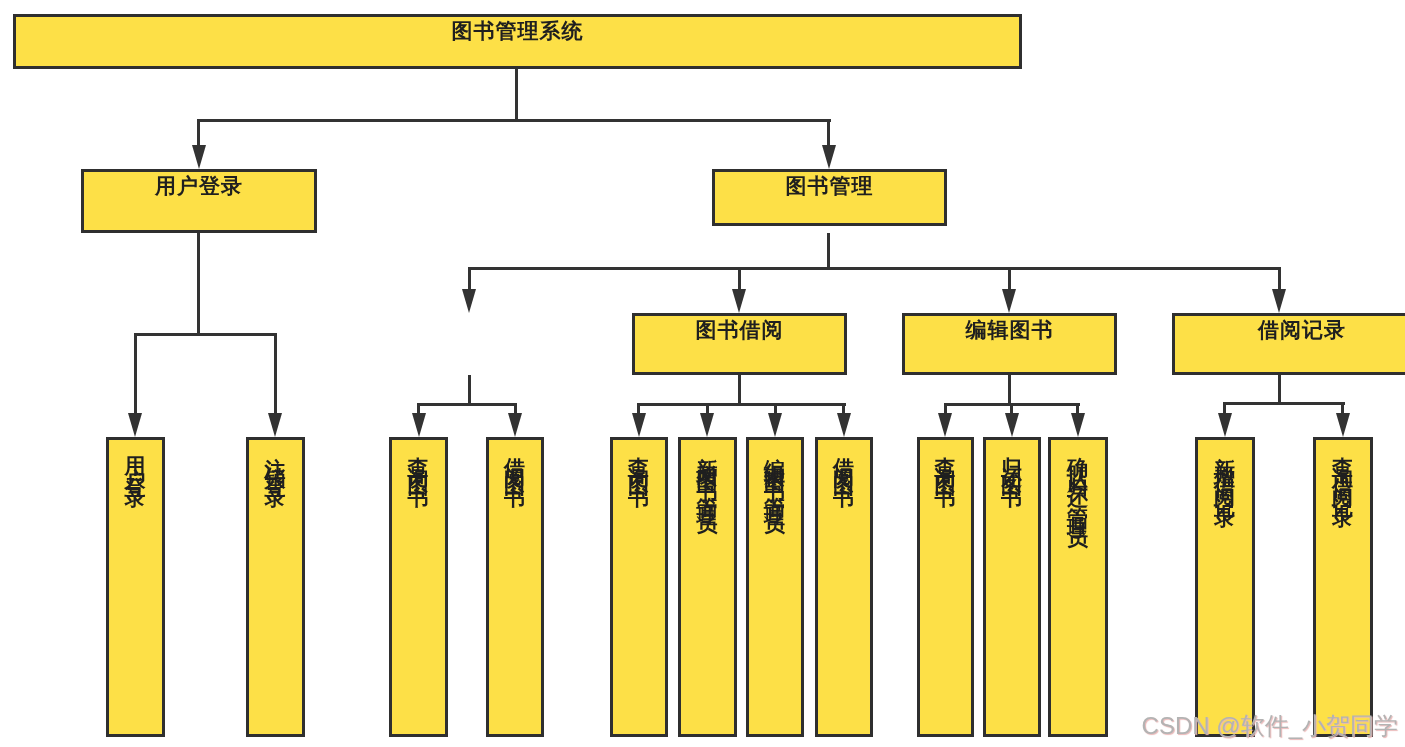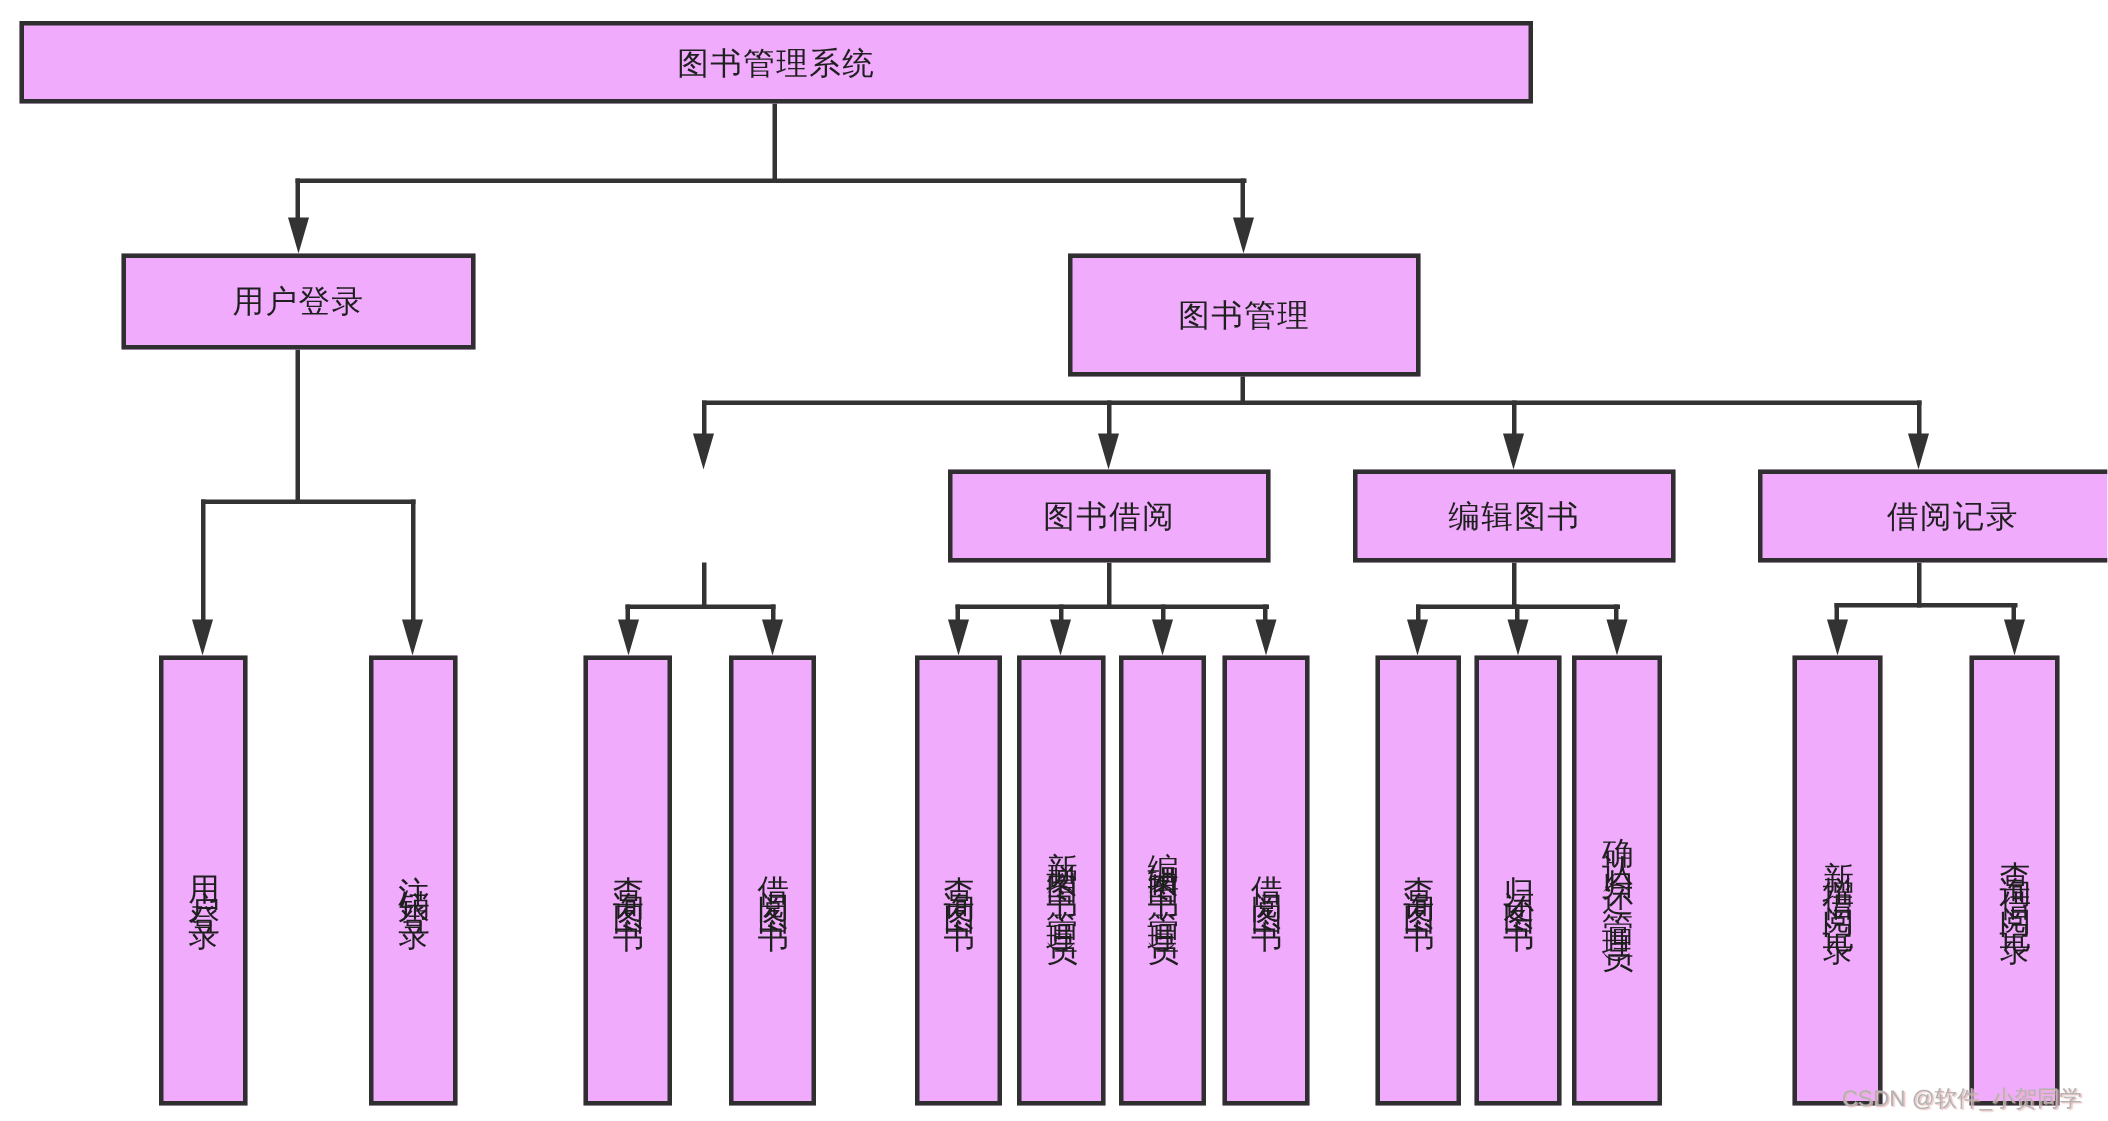--- a/index.html
+++ b/index.html
@@ -15,35 +15,35 @@
     position:relative;width:1405px;height:747px;background:var(--bg);
     font-family:"Liberation Sans","DejaVu Sans",sans-serif;overflow:hidden;
   }
   .line{position:absolute;background:var(--line);}
   .arrow{
     position:absolute;width:0;height:0;
     border-left:7px solid transparent;border-right:7px solid transparent;
     border-top:24px solid var(--line);
   }
   .box{
-    position:absolute;border:3px solid var(--border);background:#f0abfc;
-    display:flex;align-items:center;justify-content:center;
-    color:var(--text);box-sizing:border-box;
+    position:absolute;border:3px solid var(--border);background:#fde047;
+    display:flex;justify-content:center;
+    color:var(--text);box-sizing:border-box;font-weight:bold;
   }
   .box.h span{font-size:21px;letter-spacing:1px;white-space:nowrap;}
   .box.v .vtext{
     writing-mode:vertical-rl;text-orientation:mixed;
     font-size:21px;line-height:1;
   }
   .ls4{letter-spacing:10px;}
   .ls6{letter-spacing:10px;}
   .ls8{letter-spacing:10px;}
   .ls9{letter-spacing:8px;}
   .watermark{
-    position:absolute;right:17px;bottom:5px;font-size:15px;
+    position:absolute;right:7px;bottom:5px;font-size:24px;
     color:var(--wm);text-shadow:1px 1px 1px var(--wm-shadow);
     z-index:5;white-space:nowrap;
   }
 </style>
 </head>
 <body>
 
 <div class="canvas">
 
   <div class="line" style="left:515px;top:69px;width:3px;height:52px"></div>
@@ -105,21 +105,21 @@
   <div class="arrow" style="left:1218px;top:413px"></div>
   <div class="arrow" style="left:1336px;top:413px"></div>
 
   <div class="box h" style="left:13px;top:14px;width:1009px;height:55px">
     <span>图书管理系统</span>
   </div>
 
   <div class="box h" style="left:81px;top:169px;width:236px;height:64px">
     <span>用户登录</span>
   </div>
-  <div class="box h" style="left:712px;top:169px;width:235px;height:82px">
+  <div class="box h" style="left:712px;top:169px;width:235px;height:57px">
     <span>图书管理</span>
   </div>
 
   <div class="box h" style="left:632px;top:313px;width:215px;height:62px">
     <span>图书借阅</span>
   </div>
   <div class="box h" style="left:902px;top:313px;width:215px;height:62px">
     <span>编辑图书</span>
   </div>
   <div class="box h" style="left:1172px;top:313px;width:260px;height:62px">

